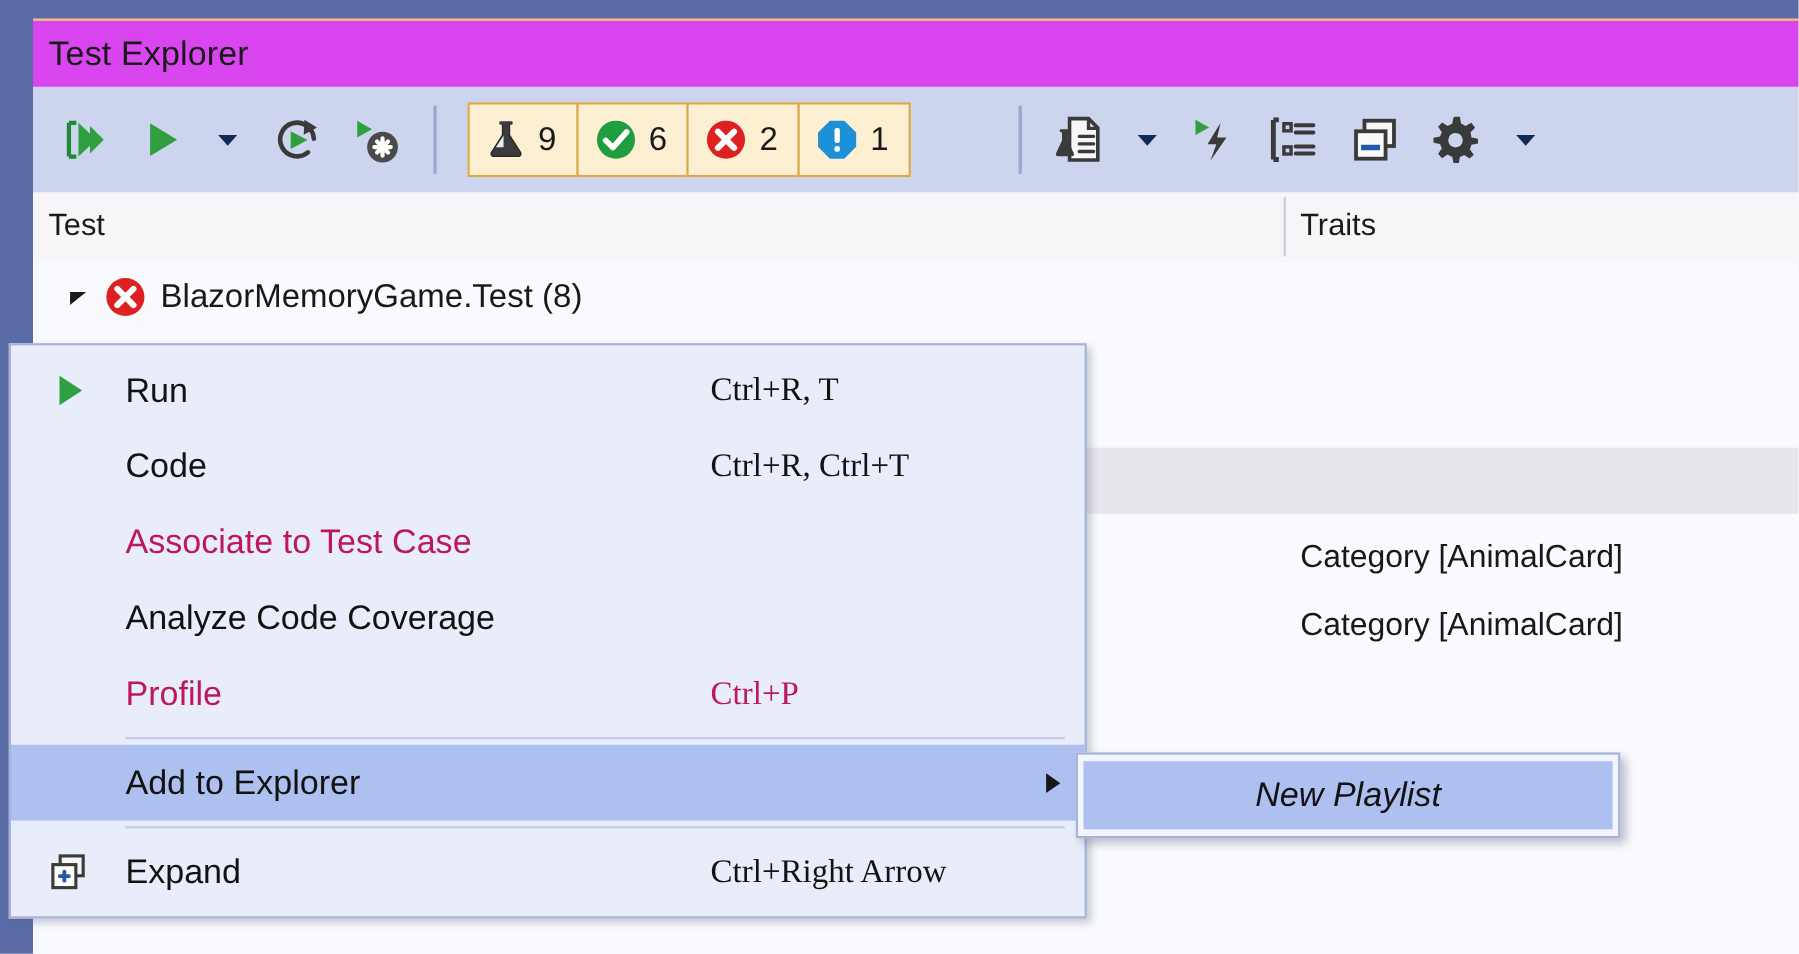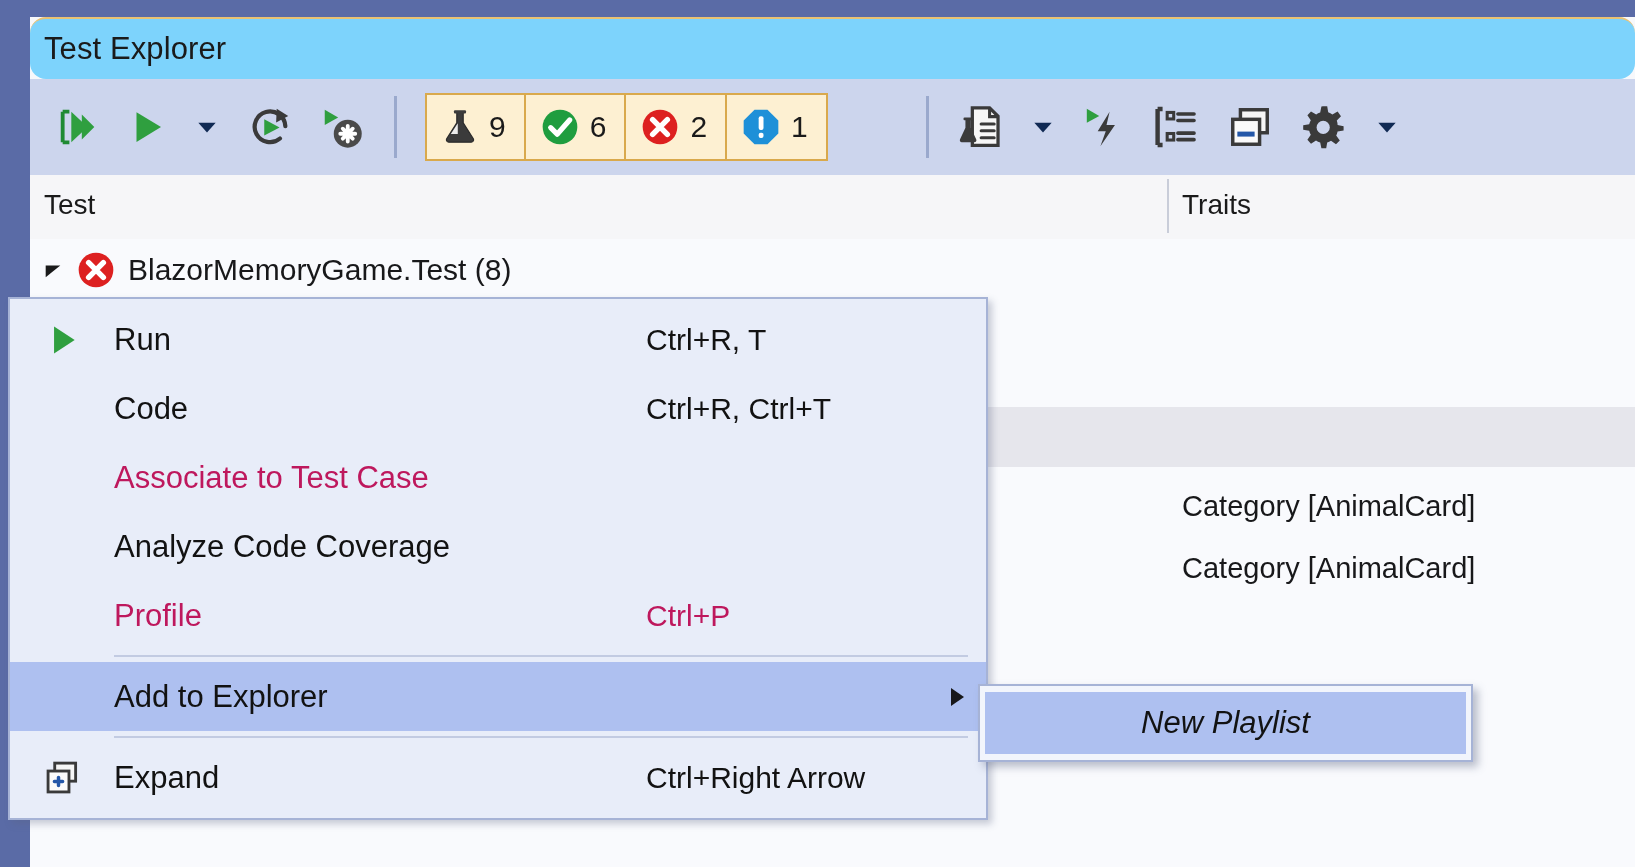--- a/index.html
+++ b/index.html
@@ -30,24 +30,23 @@
     position: absolute; left: 0; top: 0;
     width: 30px; height: 867px;
     background: #5a6ba6;
   }
 
   
   .titlebar {
     position: absolute;
     left: 30px; top: 17px;
     width: 1605px; height: 62px;
-    background: #7dd3fc;
+    background: #d946ef;
     border-top: 2px solid #e9c273;
     box-sizing: border-box;
-    border-radius: 16px;
   }
   .titlebar-text {
     position: absolute;
     left: 14px; top: 12px;
     font-size: 31px;
     color: #1a1a1a;
     letter-spacing: 0.1px;
     white-space: nowrap;
   }
 
@@ -140,39 +139,39 @@
   }
   .row {
     position: absolute;
     left: 0; width: 1605px;
     height: 62px;
     display: flex; align-items: center;
     box-sizing: border-box;
   }
   .row-sel { background: #e6e6ec; }
   .row-node {
-    padding-left: 12px;
+    padding-left: 30px;
     display: flex; align-items: center; gap: 12px;
   }
   .node-label {
     font-size: 30px; color: #18181a;
     white-space: nowrap;
   }
   .trait-cell {
     position: absolute;
     left: 1152px;
     font-size: 29px;
     color: #18181a;
     white-space: nowrap;
   }
 
   
   .ctxmenu {
     position: absolute;
-    left: 8px; top: 297px;
+    left: 8px; top: 312px;
     width: 980px;
     background: #e8edf9;
     border: 2px solid #a6b3d6;
     box-sizing: border-box;
     box-shadow: 4px 4px 7px rgba(90,100,130,0.32);
     z-index: 40;
   }
   .mi {
     position: relative;
     height: 69px;
@@ -191,20 +190,21 @@
     white-space: nowrap;
   }
   .mi.disabled .mi-label,
   .mi.disabled .mi-key { color: #be185d; }
   .mi-key {
     position: absolute;
     left: 636px;
     font-size: 30px;
     color: #121212;
     white-space: nowrap;
+    font-family: Liberation Serif, serif;
   }
   .mi-arrow {
     position: absolute;
     right: 22px;
     width: 0; height: 0;
     border-left: 13px solid #17171a;
     border-top: 9px solid transparent;
     border-bottom: 9px solid transparent;
   }
   .mi.hl { background: #aec0f0; }

